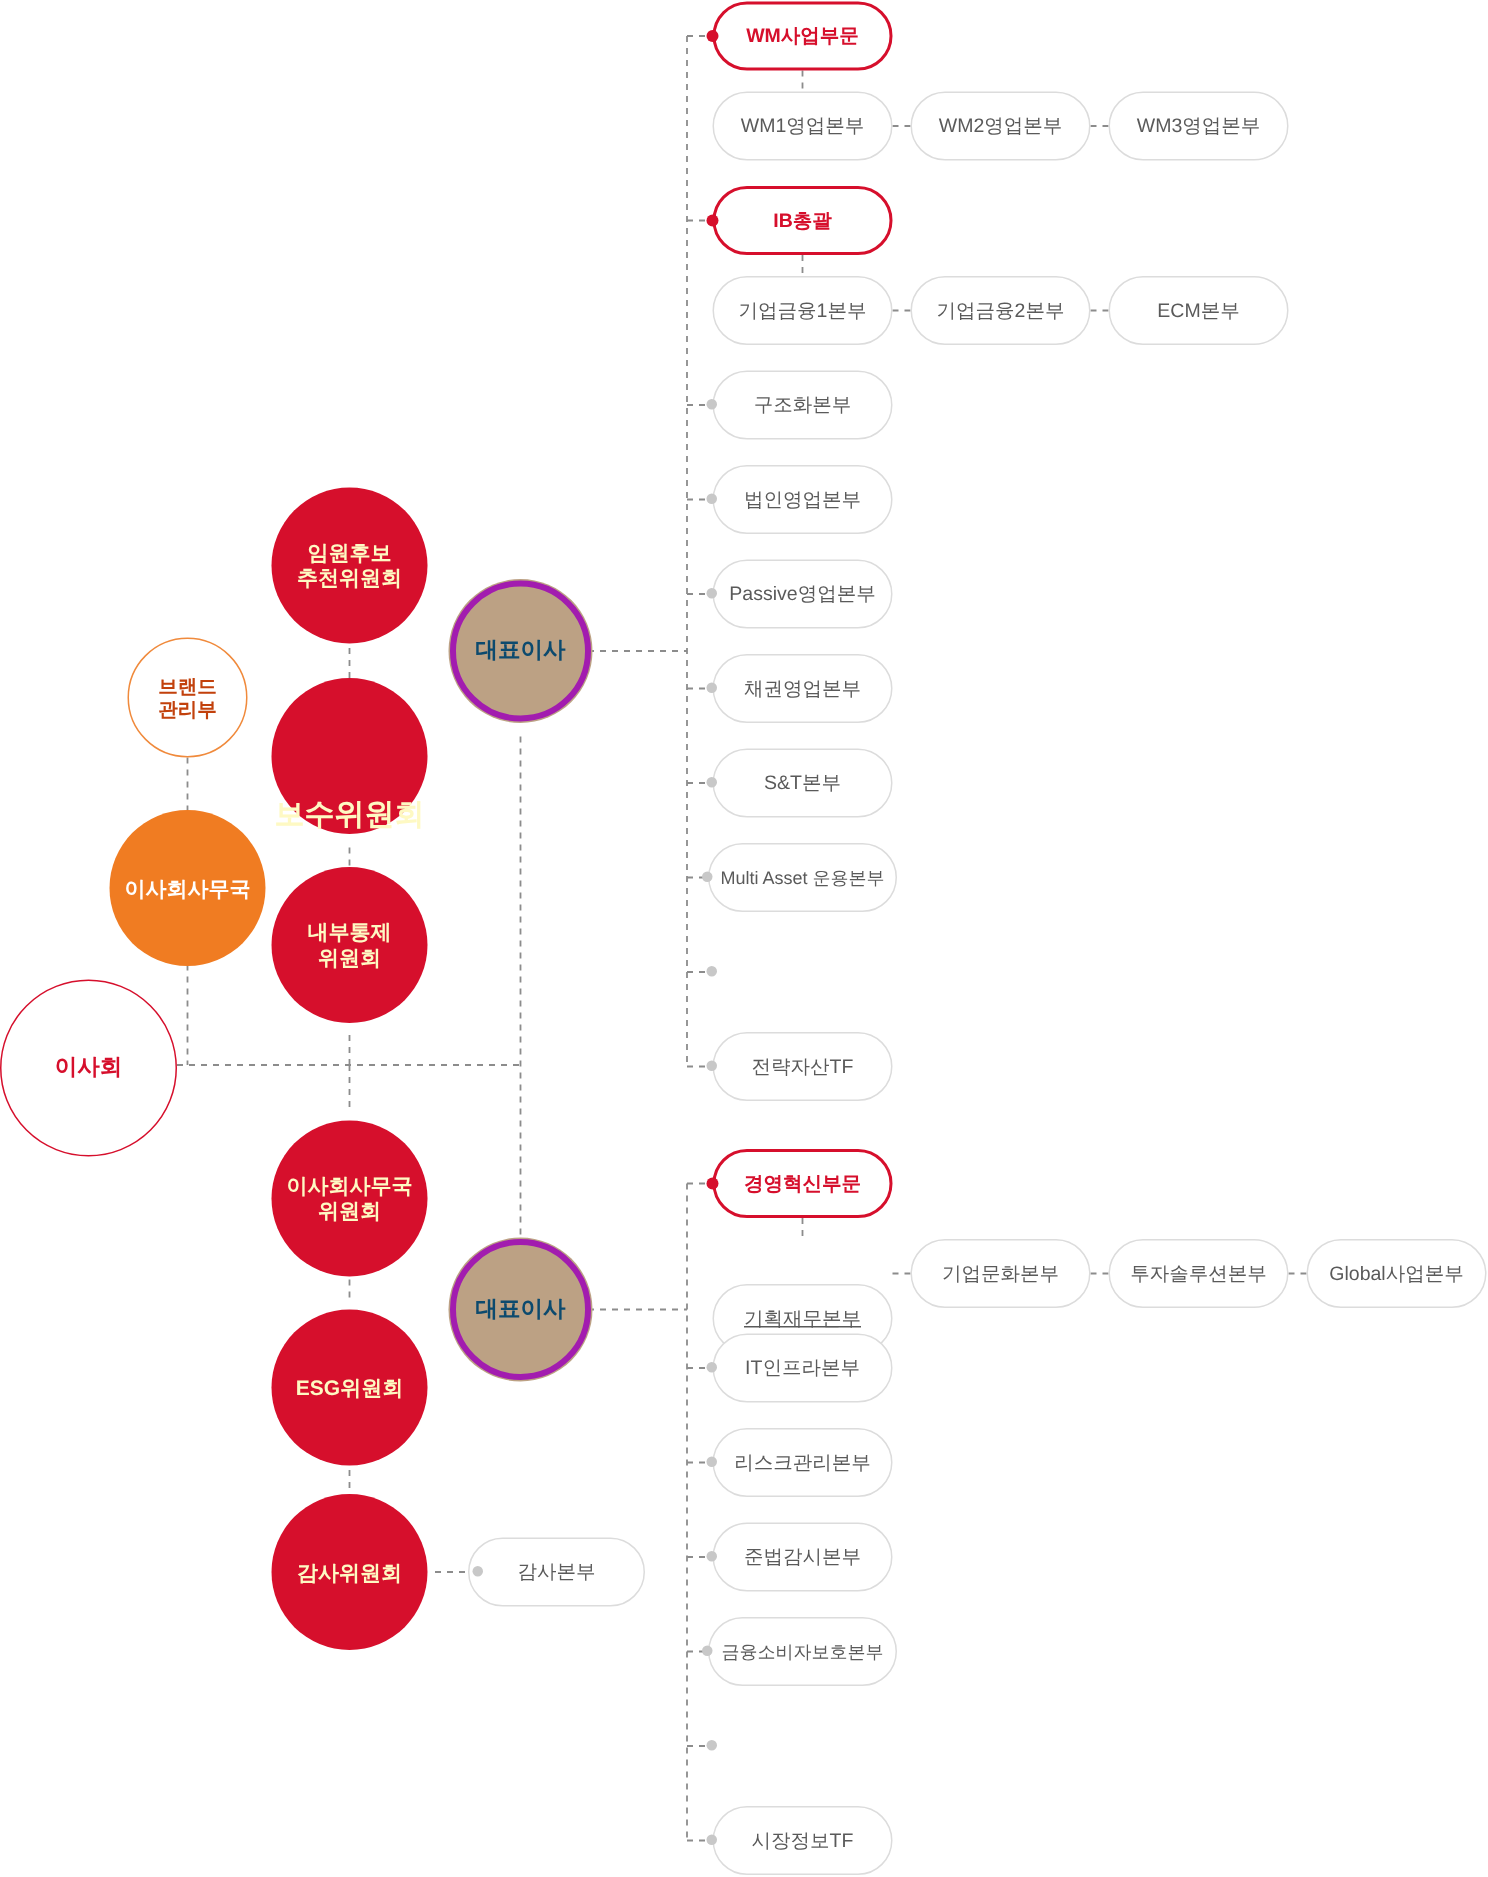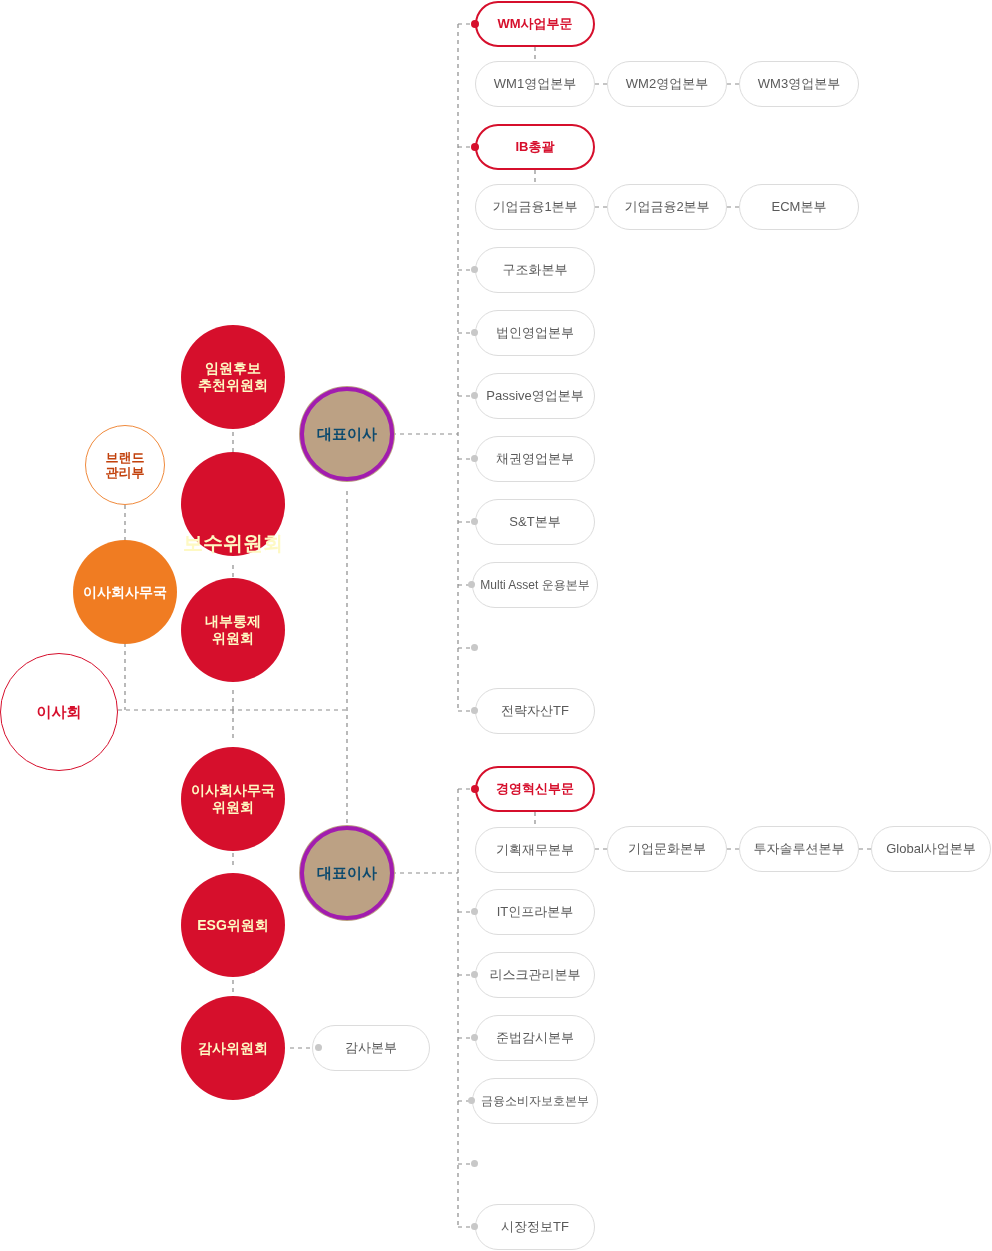--- a/index.html
+++ b/index.html
@@ -283,21 +283,21 @@
   <div class="pill" style="left:475px;top:688px;width:120px;">
     <span>전략자산TF</span>
   </div>
   <div class="dot" style="left:471px;top:707px;"></div>
 
   <div class="pill head" style="left:475px;top:766px;width:120px;">
     <span>경영혁신부문</span>
   </div>
   <div class="dot red" style="left:471px;top:785px;"></div>
 
-  <div class="pill" style="left:475px;top:827px;width:120px;">
+  <div class="pill" style="left:475px;top:856px;width:120px;text-decoration:underline;">
     <span>기획재무본부</span>
   </div>
   <div class="pill" style="left:607px;top:826px;width:120px;">
     <span>기업문화본부</span>
   </div>
   <div class="pill" style="left:739px;top:826px;width:120px;">
     <span>투자솔루션본부</span>
   </div>
   <div class="pill" style="left:871px;top:826px;width:120px;">
     <span>Global사업본부</span>

